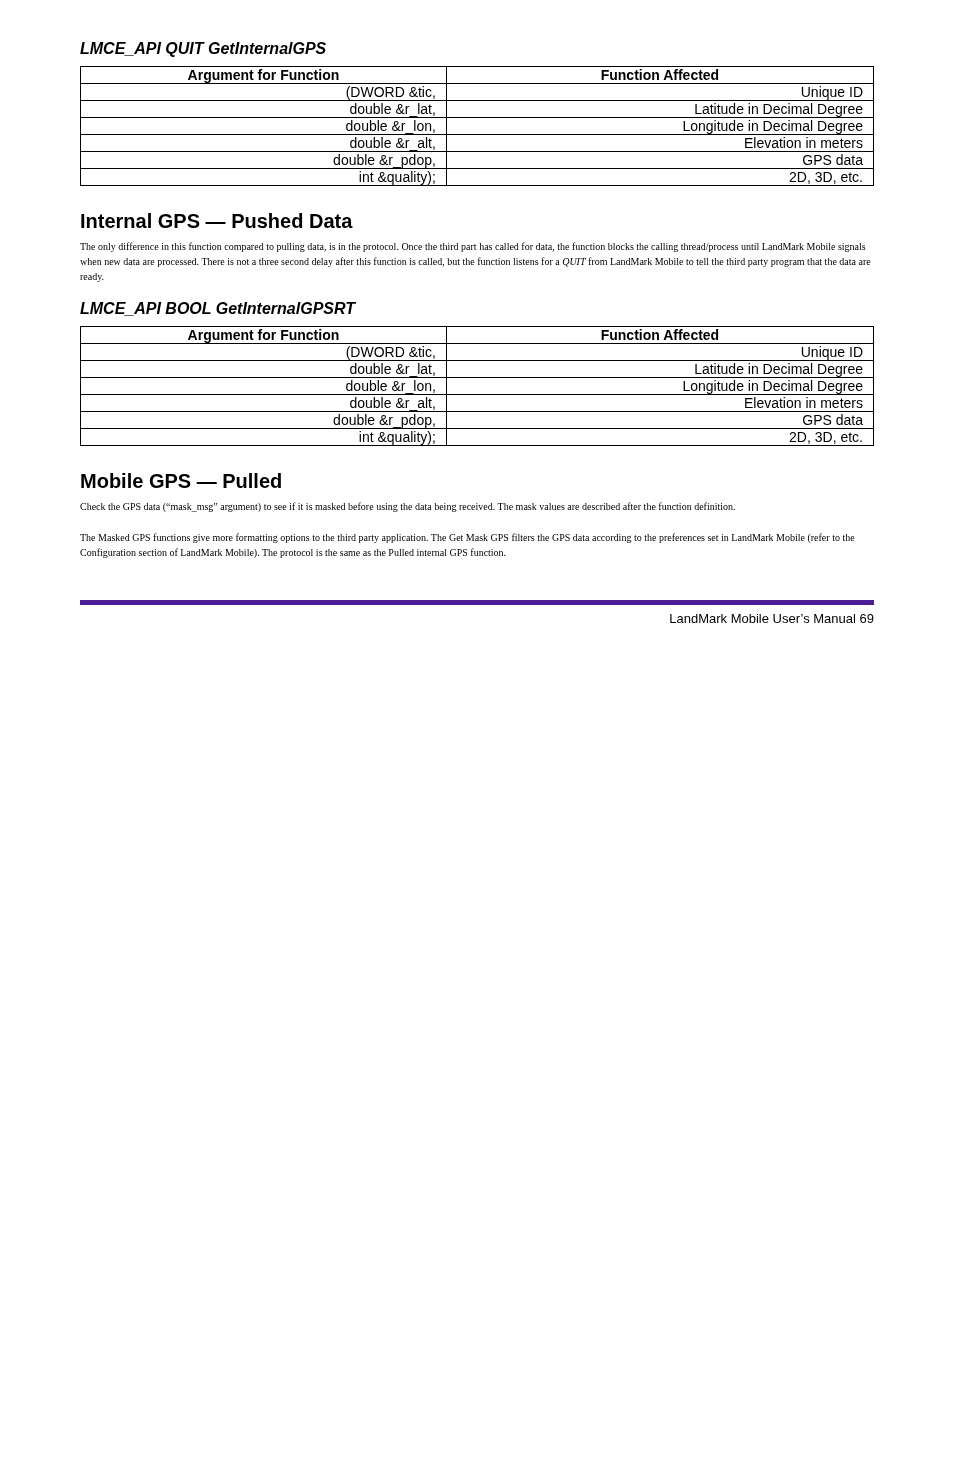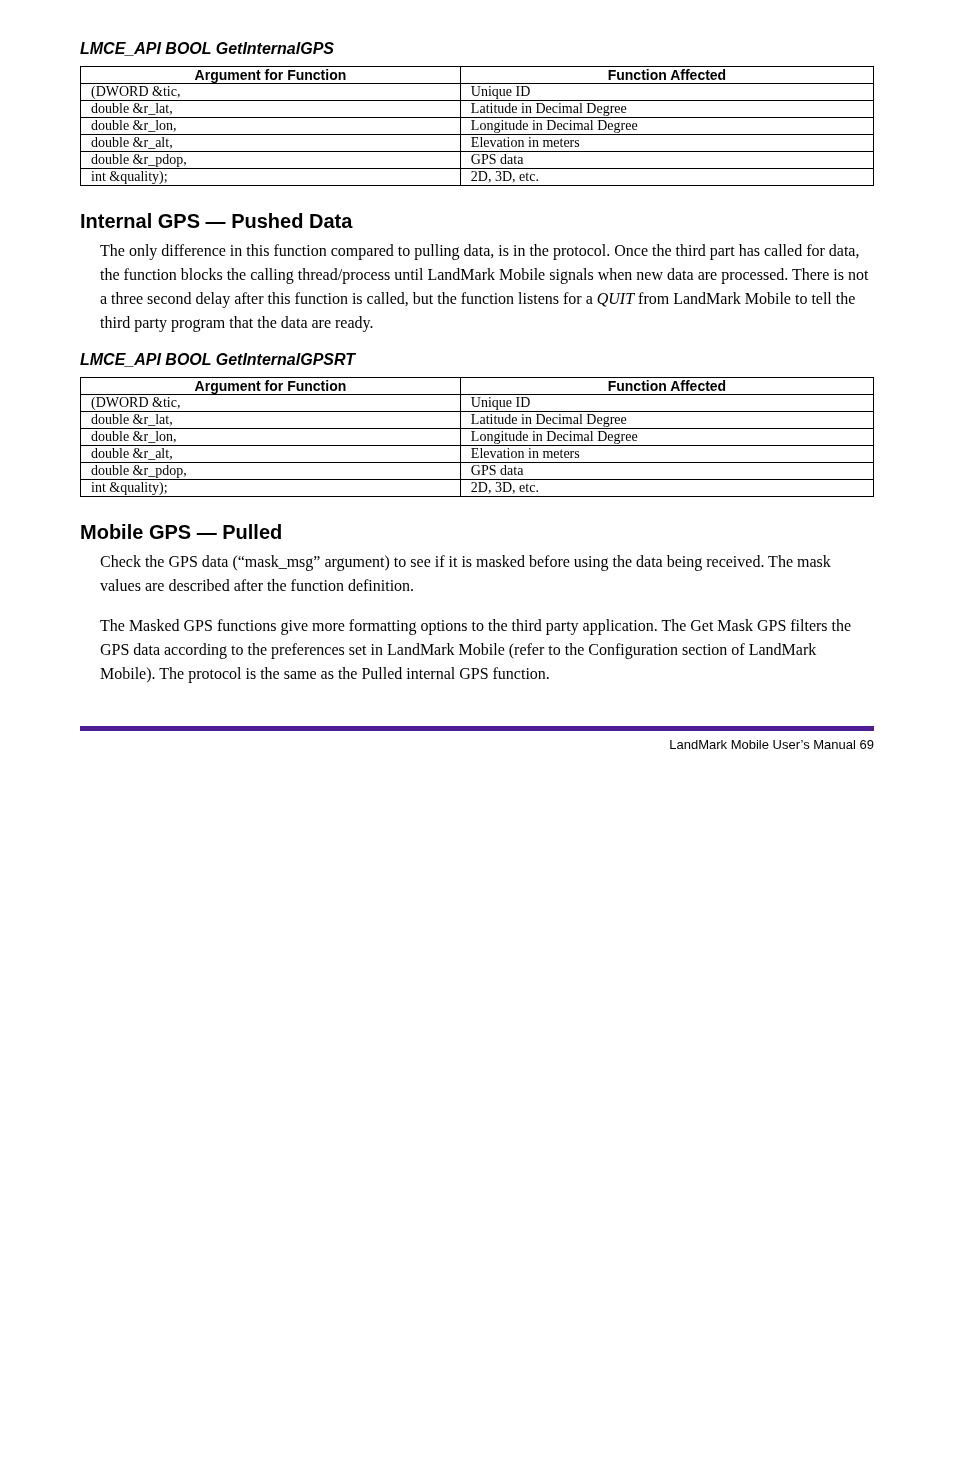--- a/index.html
+++ b/index.html
@@ -29,54 +29,54 @@
       padding: 0 10px;
       font-size: 14px;
       vertical-align: top;
     }
     table th {
       font-weight: bold;
       font-family: Arial, sans-serif;
       background: #fff;
     }
     table td {
-      font-family: Liberation Serif, serif;
+      font-family: Liberation Sans, sans-serif;
+      text-align: right;
     }
     .subsection-heading {
       font-weight: bold;
       font-size: 20px;
       font-family: Arial, sans-serif;
       margin-bottom: 6px;
     }
     .body-text {
       font-family: Georgia, serif;
-      font-size: 16px;
+      font-size: 10px;
       line-height: 1.5;
       margin-bottom: 16px;
-      margin-left: 20px;
     }
     .italic-inline {
       font-style: italic;
     }
     .footer {
       border-top: 5px solid #4c1d95;
       margin-top: 40px;
       padding-top: 6px;
       display: flex;
       justify-content: flex-end;
       font-family: Arial, sans-serif;
       font-size: 13px;
       color: #000;
     }
   </style>
 </head>
 <body>
 
 <div>
-  <p class="section-title">LMCE_API BOOL GetInternalGPS</p>
+  <p class="section-title">LMCE_API QUIT GetInternalGPS</p>
   <table>
     <thead>
       <tr>
         <th>Argument for Function</th>
         <th>Function Affected</th>
       </tr>
     </thead>
     <tbody id="table1-body">
     <tr>
           <td>(DWORD &amp;tic,</td>

